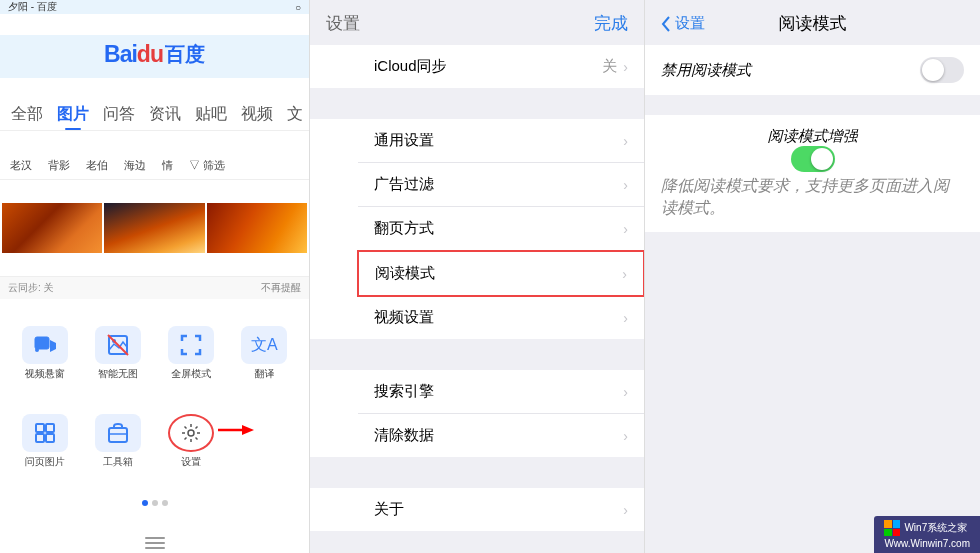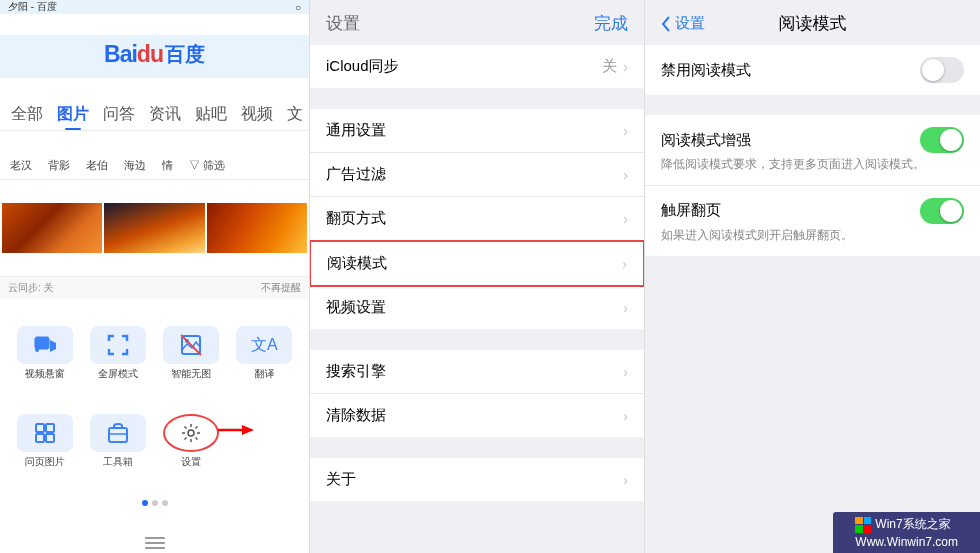--- a/index.html
+++ b/index.html
@@ -217,21 +217,21 @@
       display: flex;
       flex-direction: column;
       align-items: center;
       font-size: 10px;
       color: #444;
       gap: 3px;
       position: relative;
     }
 
     .icon-box {
-      width: 56px;
+      width: 46px;
       height: 38px;
       border-radius: 8px;
       display: flex;
       align-items: center;
       justify-content: center;
       font-size: 18px;
     }
 
     .icon-box.blue-bg {
       background: #e8f0fe;
@@ -315,21 +315,22 @@
       font-weight: 500;
     }
 
     .settings-list {
       flex: 1;
       overflow-y: auto;
     }
 
     .settings-group {
       background: #fff;
-      margin-bottom: 1px;
+      margin-bottom: 11px;
+      padding-left: 48px;
     }
 
     .settings-item {
       display: flex;
       align-items: center;
       justify-content: space-between;
       padding: 12px 16px;
       border-bottom: 1px solid #e5e5ea;
       font-size: 15px;
       color: #000;
@@ -395,41 +396,42 @@
     }
 
     .right-panel-content {
       flex: 1;
       overflow-y: auto;
     }
 
     .right-group {
       background: #fff;
       margin-bottom: 20px;
+      font-style: italic;
     }
 
     .right-item {
       display: flex;
       align-items: center;
       justify-content: space-between;
       padding: 12px 16px;
       border-bottom: 1px solid #e5e5ea;
       font-size: 15px;
     }
 
     .right-item:last-child {
       border-bottom: none;
     }
 
     .right-item-label {
       color: #000;
     }
 
     .right-item-desc {
-      font-size: 12px;
+      font-size: 16px;
       color: #888;
       margin-top: 3px;
       line-height: 1.4;
     }
 
     .toggle-off {
       width: 44px;
       height: 26px;
       background: #e5e5ea;
       border-radius: 13px;
@@ -537,38 +539,38 @@
           <rect x="1" y="1" width="14" height="12" rx="2" fill="#3b82f6" stroke="#3b82f6"></rect>
           <polygon points="16,4 22,7 22,13 16,16" fill="#3b82f6"></polygon>
           <circle cx="3" cy="14" r="2" fill="#3b82f6"></circle>
         </svg>
       </div>
       <span>视频悬窗</span>
     </div>
     <div class="icon-item">
       <div class="icon-box blue-bg">
         <svg width="22" height="22" viewBox="0 0 22 22">
+          <rect x="2" y="2" width="18" height="18" rx="2" fill="none" stroke="#3b82f6" stroke-width="2"></rect>
+          <circle cx="7" cy="7" r="2" fill="#3b82f6"></circle>
+          <polyline points="2,16 7,10 12,14 16,8 20,13" fill="none" stroke="#3b82f6" stroke-width="1.5"></polyline>
+          <line x1="1" y1="1" x2="21" y2="21" stroke="#e44" stroke-width="2"></line>
+        </svg>
+      </div>
+      <span>智能无图</span>
+    </div>
+    <div class="icon-item">
+      <div class="icon-box blue-bg">
+        <svg width="22" height="22" viewBox="0 0 22 22">
           <polyline points="2,7 2,2 7,2" fill="none" stroke="#3b82f6" stroke-width="2.5"></polyline>
           <polyline points="15,2 20,2 20,7" fill="none" stroke="#3b82f6" stroke-width="2.5"></polyline>
           <polyline points="2,15 2,20 7,20" fill="none" stroke="#3b82f6" stroke-width="2.5"></polyline>
           <polyline points="15,20 20,20 20,15" fill="none" stroke="#3b82f6" stroke-width="2.5"></polyline>
         </svg>
       </div>
       <span>全屏模式</span>
-    </div>
-    <div class="icon-item">
-      <div class="icon-box blue-bg">
-        <svg width="22" height="22" viewBox="0 0 22 22">
-          <rect x="2" y="2" width="18" height="18" rx="2" fill="none" stroke="#3b82f6" stroke-width="2"></rect>
-          <circle cx="7" cy="7" r="2" fill="#3b82f6"></circle>
-          <polyline points="2,16 7,10 12,14 16,8 20,13" fill="none" stroke="#3b82f6" stroke-width="1.5"></polyline>
-          <line x1="1" y1="1" x2="21" y2="21" stroke="#e44" stroke-width="2"></line>
-        </svg>
-      </div>
-      <span>智能无图</span>
     </div>
     <div class="icon-item">
       <div class="icon-box blue-bg">
         <span style="font-size:16px;color:#3b82f6;">文A</span>
       </div>
       <span>翻译</span>
     </div>
   </div>
 
   <div class="icons-row">
@@ -713,36 +715,29 @@
 
     <div class="right-group">
       <div class="right-item">
         <span class="right-item-label">禁用阅读模式</span>
         <div class="toggle-off"></div>
       </div>
     </div>
 
     <div class="right-group">
       <div class="right-item" style="flex-direction:column;align-items:flex-start;padding-right:16px;">
-        <div style="display:flex;justify-content:space-between;width:100%;align-items:center;">
+        <div style="display:flex;justify-content:space-between;width:100%;align-items:center;flex-direction:column;">
           <span class="right-item-label">阅读模式增强</span>
           <div class="toggle-on"></div>
         </div>
         <span class="right-item-desc">降低阅读模式要求，支持更多页面进入阅读模式。</span>
       </div>
-      <div class="right-item" style="flex-direction:column;align-items:flex-start;">
-        <div style="display:flex;justify-content:space-between;width:100%;align-items:center;">
-          <span class="right-item-label">触屏翻页</span>
-          <div class="toggle-on"></div>
-        </div>
-        <span class="right-item-desc">如果进入阅读模式则开启触屏翻页。</span>
-      </div>
-    </div>
-
-    <div style="position:absolute;bottom:0;right:0;background:rgba(0,0,80,0.75);color:#fff;font-size:12px;padding:4px 22px;border-radius:3px 0 0 0;text-align:center;">
+    </div>
+
+    <div style="position:absolute;bottom:0;right:0;background:rgba(0,0,80,0.75);color:#fff;font-size:10px;padding:4px 10px;border-radius:3px 0 0 0;text-align:center;">
       <div style="display:flex;align-items:center;gap:4px;margin-bottom:2px;">
         <div class="win-logo">
           <div class="win-q1"></div>
           <div class="win-q2"></div>
           <div class="win-q3"></div>
           <div class="win-q4"></div>
         </div>
         <span>Win7系统之家</span>
       </div>
       <span>Www.Winwin7.com</span>

